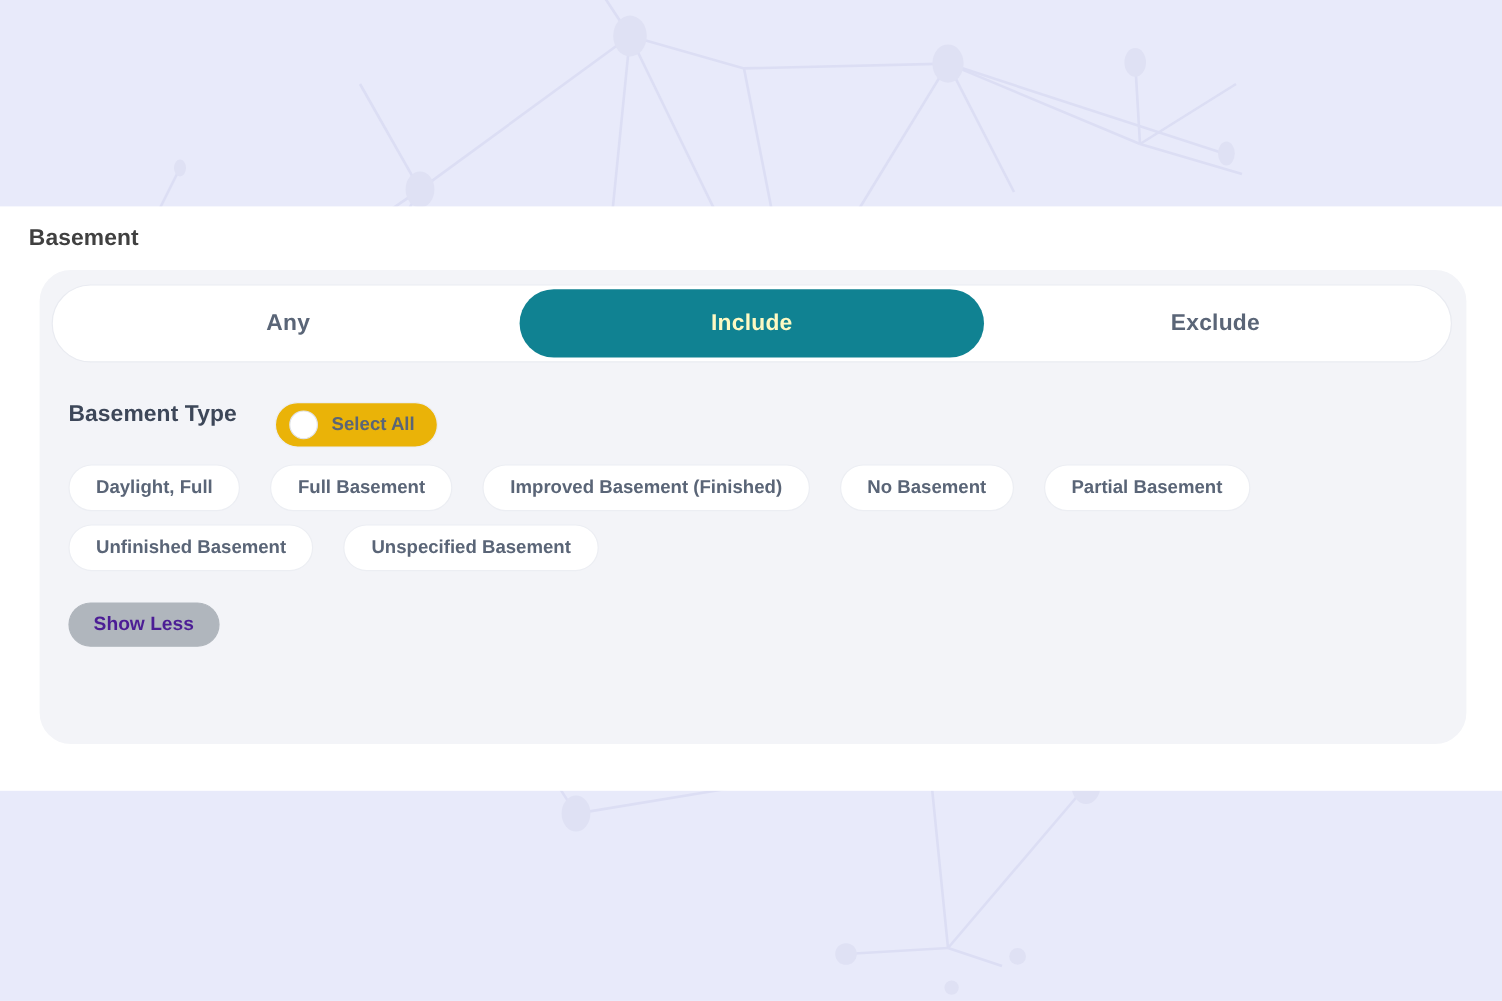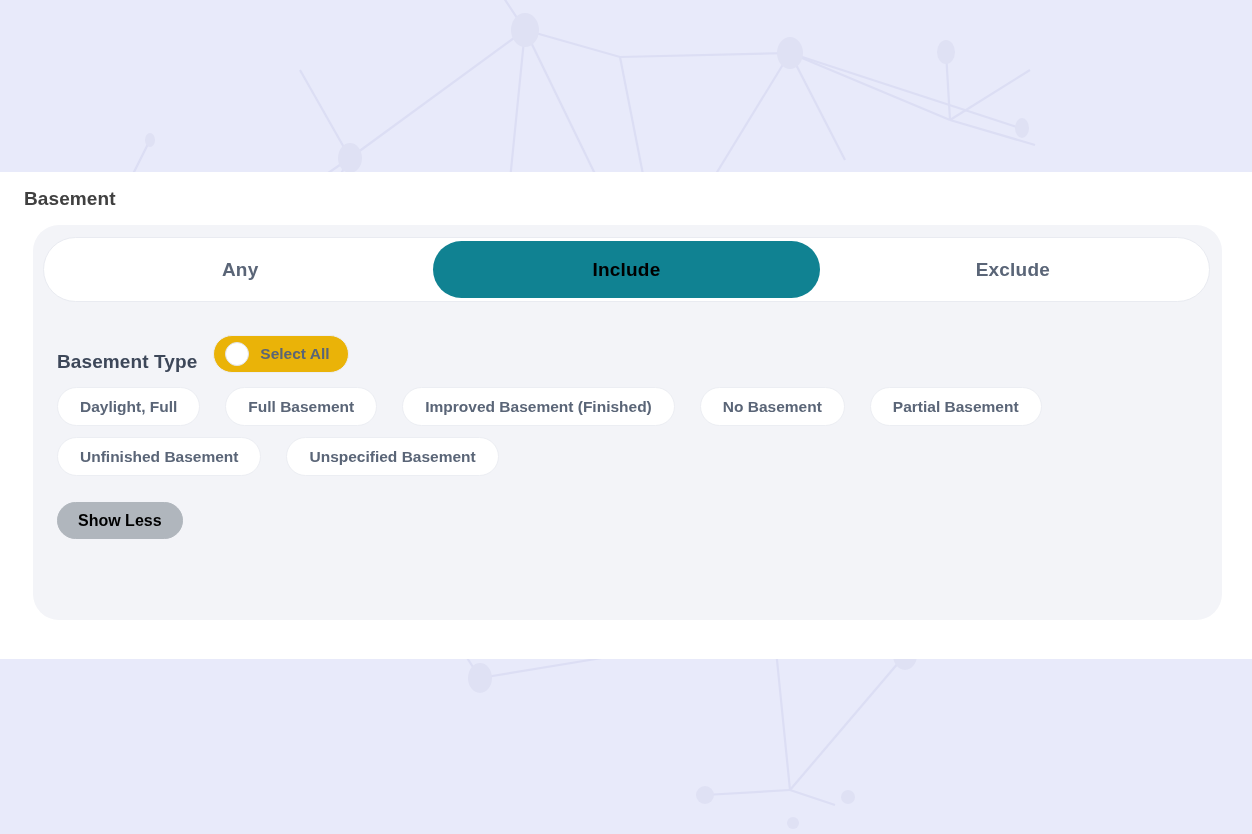--- a/index.html
+++ b/index.html
@@ -85,31 +85,31 @@
     font-weight: bold;
     color: #5a6577;
     cursor: pointer;
     display: flex;
     align-items: center;
     justify-content: center;
     letter-spacing: 0.2px;
   }
   .seg-btn.active {
     background: #108292;
-    color: #000000;
+    color: #fef9c3;
   }
 
   
   .type-row {
     position: absolute;
     left: 24px;
     top: 110px;
     display: flex;
-    align-items: flex-end;
-    gap: 16px;
+    align-items: flex-start;
+    gap: 32px;
   }
   .type-label {
     font-size: 19px;
     font-weight: bold;
     color: #3d4759;
     letter-spacing: 0.1px;
   }
   .select-all {
     display: flex;
     align-items: center;
@@ -166,21 +166,21 @@
   }
 
   .showmore-wrap {
     position: absolute;
     left: 24px;
     top: 277px;
   }
   .chip.show-toggle {
     background: #b0b6bd;
     border-color: #b0b6bd;
-    color: #000000;
+    color: #4c1d95;
     height: 37px;
     padding: 0 20px;
     font-size: 16px;
     text-align: right;
   }
 </style>
 </head>
 <body>
 
 <svg class="bg-decor" viewBox="0 0 1252 834" xmlns="http://www.w3.org/2000/svg">

